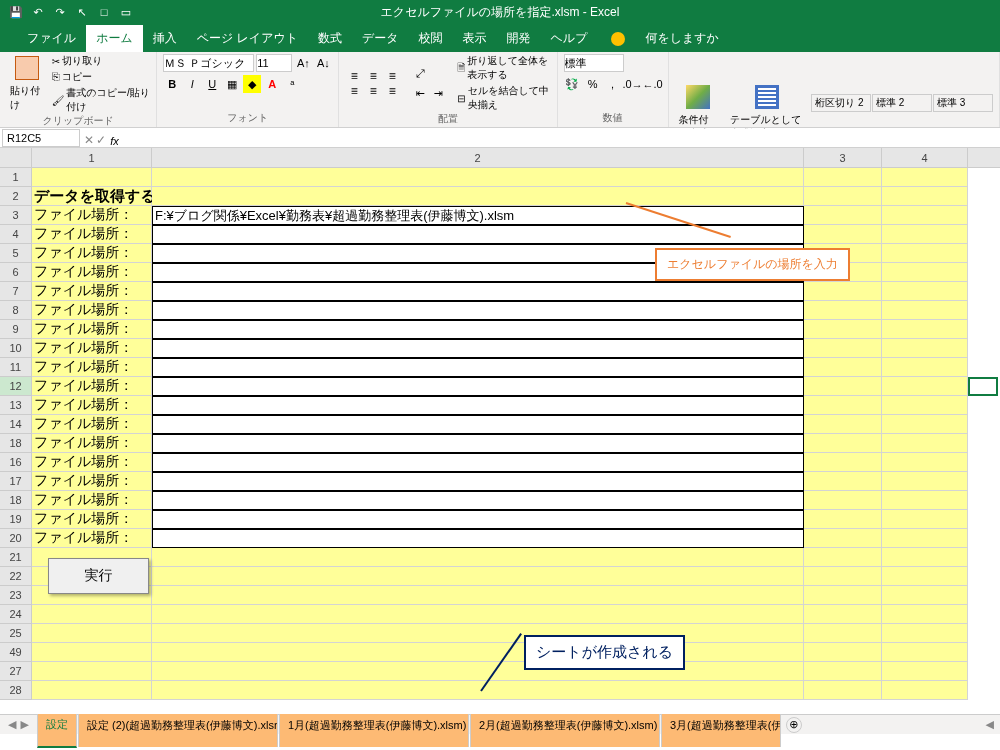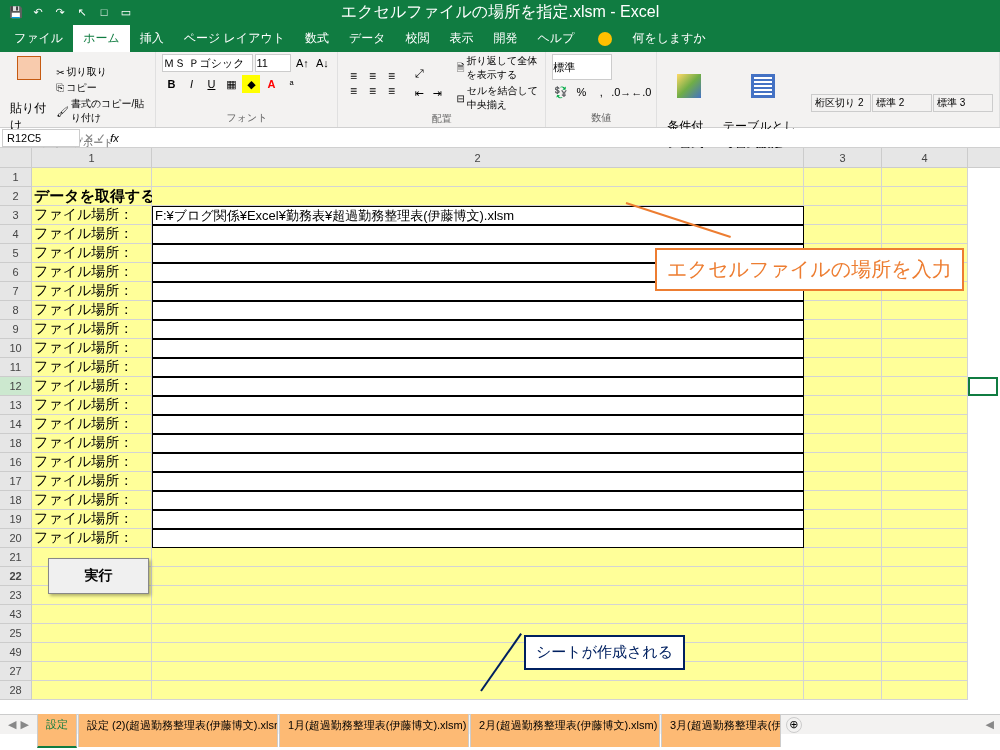--- a/index.html
+++ b/index.html
@@ -1,58 +1,58 @@
 <!DOCTYPE html>
 <html><head>
 <meta charset="utf-8">
 <style>
 * { margin: 0; padding: 0; box-sizing: border-box; }
 body { font-family: "Meiryo UI", "MS PGothic", sans-serif; font-size: 12px; background: #fff; overflow: hidden; width: 1000px; height: 750px; }
 
 .titlebar { background: #107c41; color: #fff; height: 24px; display: flex; align-items: center; position: relative; }
 .qat { display: flex; align-items: center; gap: 6px; padding: 0 8px; }
 .qat-icon { width: 16px; height: 16px; display: flex; align-items: center; justify-content: center; font-size: 11px; color: #fff; }
-.title-center { position: absolute; left: 50%; transform: translateX(-50%); font-size: 16px; }
-
-.tabstrip { background: #107c41; height: 28px; display: flex; align-items: flex-end; padding: 0 4px; }
+.title-center { position: absolute; left: 50%; transform: translateX(-50%); font-size: 12px; }
+
+.tabstrip { background: #107c41; height: 28px; display: flex; align-items: flex-end; padding: 0 17px; }
 .tab { padding: 5px 10px; color: #fff; font-size: 12px; cursor: pointer; }
 .tab.active { background: #fff; color: #107c41; }
 .q-label { margin-left: 4px; display: flex; align-items: center; gap: 20px; }
 .q-bulb { width: 14px; height: 14px; background: #ffc000; border-radius: 50%; }
 
 .ribbon { background: #f3f2f1; border-bottom: 1px solid #d0d0d0; height: 76px; display: flex; }
 .ribbon-group { border-right: 1px solid #e0e0e0; padding: 2px 6px 0 6px; display: flex; flex-direction: column; justify-content: space-between; }
 .ribbon-group-label { text-align: center; font-size: 10px; color: #666; padding-bottom: 2px; }
 .ribbon-content { display: flex; gap: 4px; flex: 1; align-items: center; }
-.big-btn { display: flex; flex-direction: column; align-items: center; gap: 20px; font-size: 12px; padding: 2px 4px; }
+.big-btn { display: flex; flex-direction: column; align-items: center; gap: 4px; font-size: 10px; padding: 2px 4px; }
 .big-btn-icon { width: 24px; height: 24px; background: #f8cbad; border: 1px solid #c55a11; }
 .small-stack { display: flex; flex-direction: column; gap: 2px; font-size: 10px; }
 .small-row { display: flex; align-items: center; gap: 2px; }
 
 .font-group input, .font-group select { font-size: 11px; border: 1px solid #ccc; background: #fff; }
 .font-name { width: 91px; height: 18px; }
 .font-size { width: 36px; height: 18px; }
 .fmt-btns { display: flex; gap: 2px; }
 .fmt-btn { width: 18px; height: 18px; border: 1px solid transparent; display: flex; align-items: center; justify-content: center; font-size: 11px; }
 
 .align-grid { display: grid; grid-template-columns: repeat(3, 18px); gap: 1px; }
 .align-cell { width: 18px; height: 14px; border: 1px solid transparent; display: flex; align-items: center; justify-content: center; }
 
-.num-combo { width: 60px; height: 26px; border: 1px solid #ccc; font-size: 11px; }
+.num-combo { width: 60px; height: 18px; border: 1px solid #ccc; font-size: 11px; }
 
 .cond-icon { width: 24px; height: 24px; background: linear-gradient(135deg,#ffd966,#70ad47,#4472c4); }
 .tbl-icon { width: 24px; height: 24px; background: #4472c4; position: relative; }
 .tbl-icon::after { content:""; position:absolute; inset:3px; background: repeating-linear-gradient(#fff 0 2px, #4472c4 2px 4px); }
 
 .styles-pane { display: grid; grid-template-columns: repeat(3, 60px); gap: 1px; font-size: 10px; }
 .style-cell { border: 1px solid #ccc; height: 18px; display: flex; align-items: center; padding: 0 3px; overflow: hidden; white-space: nowrap; margin-top: 40px; }
 .s-bad { background: #ffc7ce; color: #9c0006; }
 .s-good { background: #f9a8d4; color: #006100; }
 
-.fmlbar { height: 20px; border-bottom: 1px solid #d0d0d0; display: flex; align-items: center; background: #fff; }
+.fmlbar { height: 20px; border-bottom: 1px solid #d0d0d0; display: flex; align-items: flex-end; background: #fff; }
 .namebox { width: 78px; height: 18px; border: 1px solid #ccc; margin-left: 2px; font-size: 11px; padding: 0 4px; }
 .fx-btns { display: flex; gap: 2px; margin: 0 4px; color: #888; }
 .fx-label { font-style: italic; font-size: 11px; margin-right: 8px; }
 .fmlinput { flex: 1; border: none; height: 18px; font-size: 11px; }
 
 .grid-area { position: relative; height: 566px; overflow: hidden; background: #fff; }
 .col-headers { display: flex; height: 20px; background: #e6e6e6; border-bottom: 1px solid #ccc; }
 .corner { width: 32px; border-right: 1px solid #ccc; background: #e6e6e6; }
 .colh { border-right: 1px solid #ccc; text-align: center; font-size: 11px; color: #444; display: flex; align-items: center; justify-content: center; }
 .c1 { width: 120px; } .c2 { width: 652px; } .c3 { width: 78px; } .c4 { width: 86px; }
@@ -64,21 +64,21 @@
 .cell { border-right: 1px solid #d4d4d4; border-bottom: 1px solid #d4d4d4; font-size: 13px; padding: 0 2px; display: flex; align-items: center; overflow: hidden; white-space: nowrap; }
 .yellow { background: #ffff99; }
 .white { background: #fff; }
 
 .sheet-title { font-weight: bold; font-size: 15px; }
 .lbl { text-align: right; font-size: 14px; }
 .path-cell { border: 1px solid #000 !important; }
 
 .exec-btn { width: 106px; height: 36px; background: #f0f0f0; border: 1px solid #888; box-shadow: 2px 2px 3px rgba(0,0,0,.3); font-size: 14px; display: flex; align-items: center; justify-content: center; margin-left: 14px; }
 
-.callout { position: absolute; border: 2px solid #ed7d31; background: #fff; padding: 6px 10px; font-size: 20px; color: #ed7d31; }
+.callout { position: absolute; border: 2px solid #ed7d31; background: #fff; padding: 6px 10px; font-size: 12px; color: #ed7d31; }
 .callout-line { position: absolute; background: #ed7d31; transform-origin: left center; height: 2px; }
 
 .callout2 { position: absolute; border: 2px solid #002060; background: #fff; padding: 6px 10px; font-size: 15px; color: #002060; }
 .callout2-line { position: absolute; background: #002060; transform-origin: left center; height: 2px; }
 
 .sheettabs { height: 20px; background: #f3f2f1; border-top: 1px solid #ccc; display: flex; align-items: center; font-size: 11px; }
 .nav-arrows { display: flex; gap: 4px; padding: 0 8px; color: #888; }
 .stab { border: 1px solid #ccc; border-bottom: none; padding: 14px 8px; background: #fdba74; margin-right: 1px; white-space: nowrap; overflow: hidden; }
 .stab.active { color: #107c41; border-bottom: 2px solid #107c41; }
 .stab-add { width: 16px; height: 16px; border: 1px solid #ccc; border-radius: 50%; display: flex; align-items: center; justify-content: center; margin-left: 4px; }
@@ -398,38 +398,38 @@
         <div class="cell c3 yellow"></div>
         <div class="cell c4 yellow"></div>
       </div>
       <div class="row">
         <div class="rowh">21</div>
         <div class="cell c1 yellow"></div>
         <div class="cell c2 yellow"></div>
         <div class="cell c3 yellow"></div>
         <div class="cell c4 yellow"></div>
       </div>
-      <div class="row" style="height: 19px; font-weight: bold;">
+      <div class="row" style="height: 19px;">
         <div class="rowh">22</div>
         <div class="cell c1 yellow" style="overflow: visible; position: relative;">
           <div class="exec-btn">実行</div>
         </div>
         <div class="cell c2 yellow"></div>
         <div class="cell c3 yellow"></div>
         <div class="cell c4 yellow"></div>
       </div>
       <div class="row">
         <div class="rowh">23</div>
         <div class="cell c1 yellow"></div>
         <div class="cell c2 yellow"></div>
         <div class="cell c3 yellow"></div>
         <div class="cell c4 yellow"></div>
       </div>
       <div class="row">
-        <div class="rowh">43</div>
+        <div class="rowh">24</div>
         <div class="cell c1 yellow"></div>
         <div class="cell c2 yellow"></div>
         <div class="cell c3 yellow"></div>
         <div class="cell c4 yellow"></div>
       </div>
       <div class="row">
         <div class="rowh">25</div>
         <div class="cell c1 yellow"></div>
         <div class="cell c2 yellow"></div>
         <div class="cell c3 yellow"></div>

